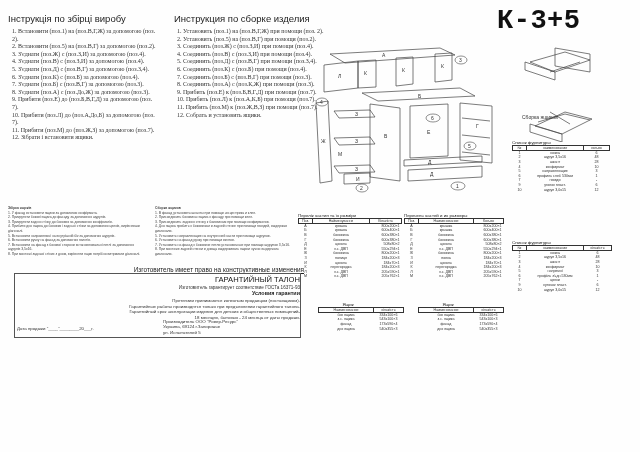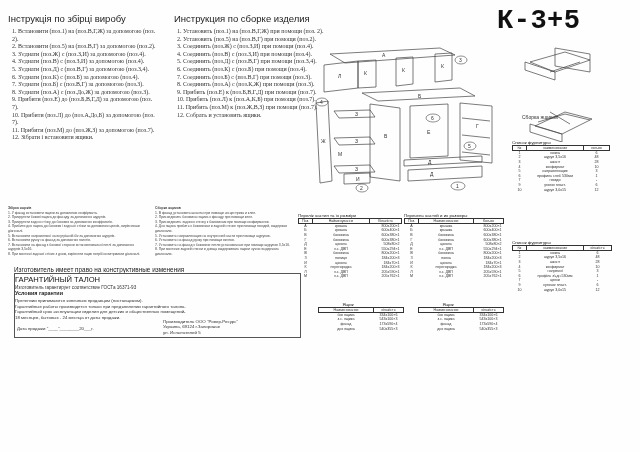--- a/index.html
+++ b/index.html
@@ -12,21 +12,21 @@
   .instr-list div { white-space: normal; }
   .brand { font-family: "Liberation Serif", serif; font-weight: bold; font-size: 27px; color: #111; letter-spacing: 0.5px; }
   .small-cap { font-family: "Liberation Sans", sans-serif; font-size: 5px; color: #333; }
   .tiny { font-family: "Liberation Sans", sans-serif; font-size: 3.4px; line-height: 4.6px; color: #444; }
   table.t { border-collapse: collapse; font-family: "Liberation Sans", sans-serif; font-size: 3.6px; color: #333; }
   table.t th { border: 0.8px solid #333; font-weight: normal; height: 5px; padding: 0 2px; }
   table.t td { height: 4.6px; padding: 0 2px; text-align: center; }
   table.t td.r { text-align: right; }
   .tcap { font-family: "Liberation Sans", sans-serif; font-size: 4.4px; color: #222; }
   .warranty { border: 1px solid #555; }
-  .w-center { text-align: left; font-family: "Liberation Sans", sans-serif; }
+  .w-center { text-align: right; font-family: "Liberation Sans", sans-serif; }
   svg line, svg polyline, svg polygon, svg rect { stroke: #444; fill: none; stroke-width: 0.7; }
   svg text { font-family: "Liberation Sans", sans-serif; font-size: 5px; fill: #333; }
 </style>
 </head>
 <body>
 
 <div class="abs" style="left:8px;top:13px;width:150px;">
   <div class="instr-title">Інструкція по збірці виробу</div>
   <div class="instr-list" style="margin-top:4px;padding-left:4px;">
     <div>1. Встановити (поз.1) на (поз.В,Г,Ж) за допомогою (поз. 2).</div>

